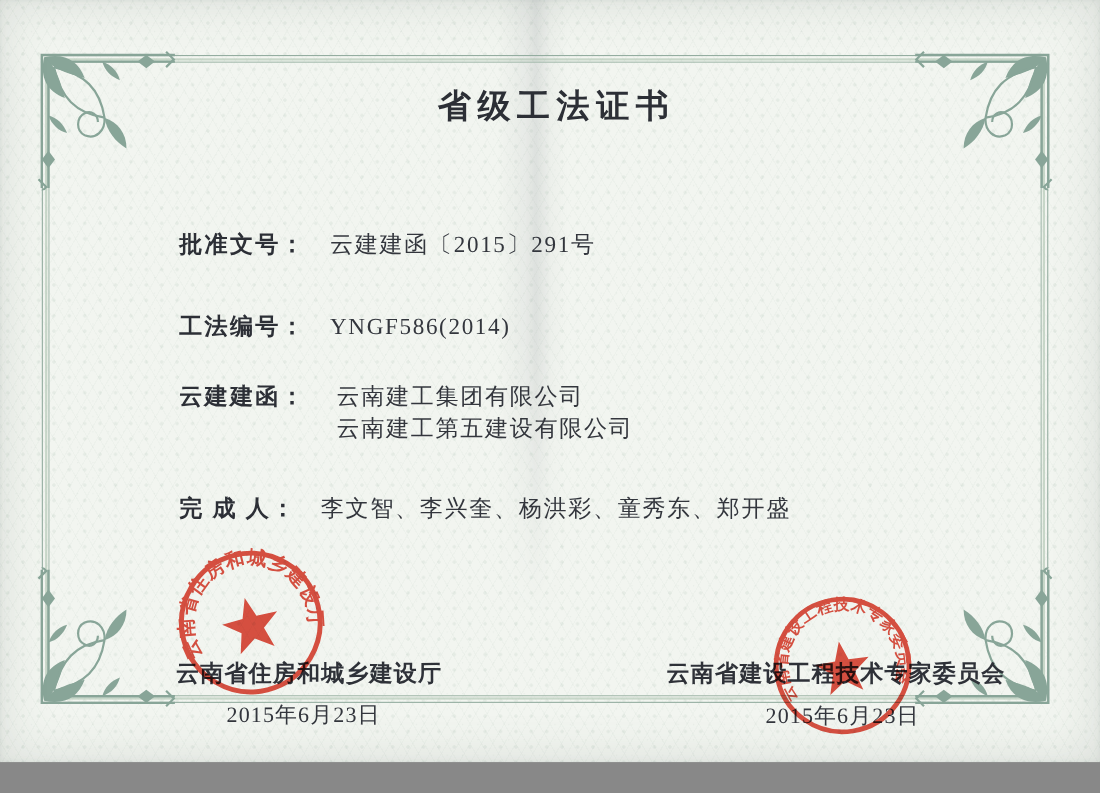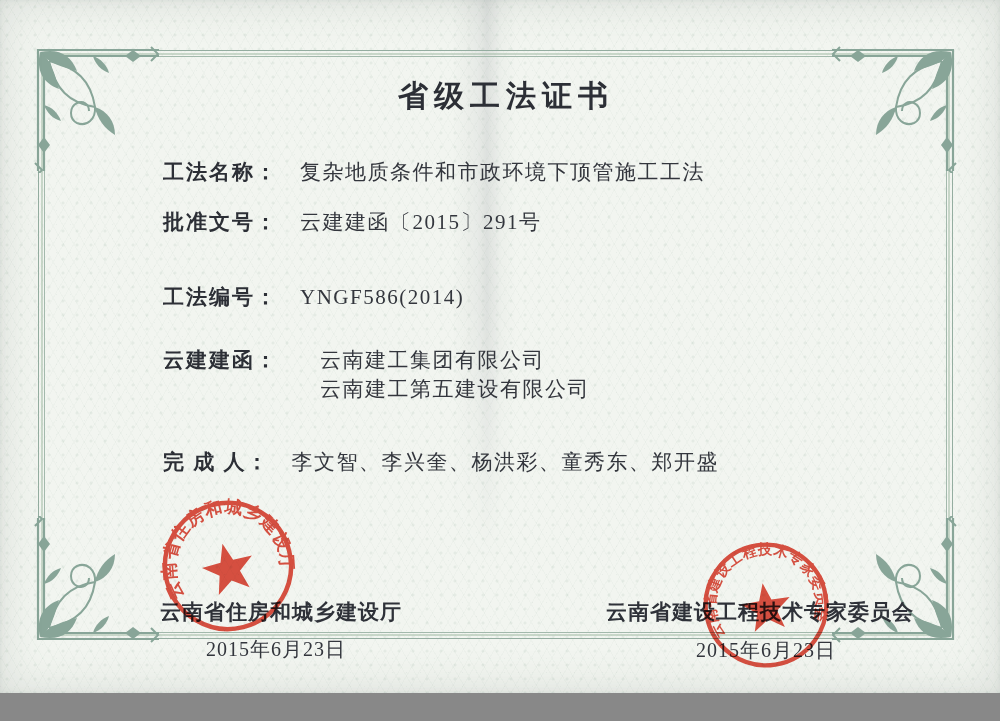--- a/index.html
+++ b/index.html
@@ -34,21 +34,21 @@
   .corner.bl{left:33px;bottom:49px;transform:scaleY(-1);}
   .corner.br{right:42px;bottom:49px;transform:scale(-1,-1);}
   .title{position:absolute;left:0;right:0;top:76px;text-align:center;
     font-size:30px;font-weight:700;letter-spacing:6px;color:#2c2f36;transform:translateX(6px);}
   .row{position:absolute;left:163px;font-size:21px;white-space:nowrap;}
   .row .lbl{font-weight:700;letter-spacing:2px;color:#2c2f36;display:inline-block;}
   .row .val{font-weight:500;letter-spacing:1.5px;color:#33363d;display:inline-block;}
   .r0{top:158px;} .r1{top:208px;} .r2{top:283px;}
   .r3{top:346px;} .r4{top:448px;}
   .r0 .val,.r1 .val,.r2 .val,.r4 .val{margin-left:22px;}
-  .units{display:inline-block;vertical-align:top;margin-left:42px;line-height:29px;font-weight:500;letter-spacing:1.5px;color:#33363d;}
+  .units{display:inline-block;vertical-align:top;margin-left:28px;line-height:29px;font-weight:500;letter-spacing:1.5px;color:#33363d;}
   .sig-org{position:absolute;font-size:21px;font-weight:600;letter-spacing:1px;color:#2e3138;white-space:nowrap;}
   .sig-date{position:absolute;font-size:20px;font-weight:500;letter-spacing:1px;color:#33363d;white-space:nowrap;}
   .org-l{left:160px;top:598px;} .date-l{left:206px;top:636px;}
   .org-r{left:606px;top:598px;} .date-r{left:696px;top:637px;}
   .seal{position:absolute;mix-blend-mode:multiply;opacity:0.88;}
   .seal-l{left:158px;top:496px;transform:rotate(-14deg);}
   .seal-r{left:699px;top:538px;transform:rotate(-9deg);}
   .seal text{fill:#dd3a2a;font-family:"Liberation Serif","DejaVu Serif",serif;font-weight:700;}
 </style>
 </head>
@@ -140,23 +140,20 @@
     <g fill="none" stroke="#88a598" stroke-width="2">
       <path d="M16 16 C 44 22 58 36 62 62 C 63 74 54 82 44 78 C 36 74 36 62 44 58 C 50 55 56 59 56 66"></path>
       <path d="M16 16 C 22 44 36 58 62 62"></path>
       <path d="M118 2 l7 7 l-7 7"></path>
       <path d="M2 118 l7 7 l-7 7"></path>
     </g>
   </svg>
 
   <div class="title">省级工法证书</div>
 
-  <div class="row r0">
-    <span class="lbl">工法名称：</span><span class="val">复杂地质条件和市政环境下顶管施工工法</span>
-  </div>
   <div class="row r1">
     <span class="lbl">批准文号：</span><span class="val">云建建函〔2015〕291号</span>
   </div>
   <div class="row r2">
     <span class="lbl">工法编号：</span><span class="val">YNGF586(2014)</span>
   </div>
   <div class="row r3">
     <span class="lbl">云建建函：</span><span class="units"><span>云南建工集团有限公司</span><br><span>云南建工第五建设有限公司</span></span>
   </div>
   <div class="row r4">

